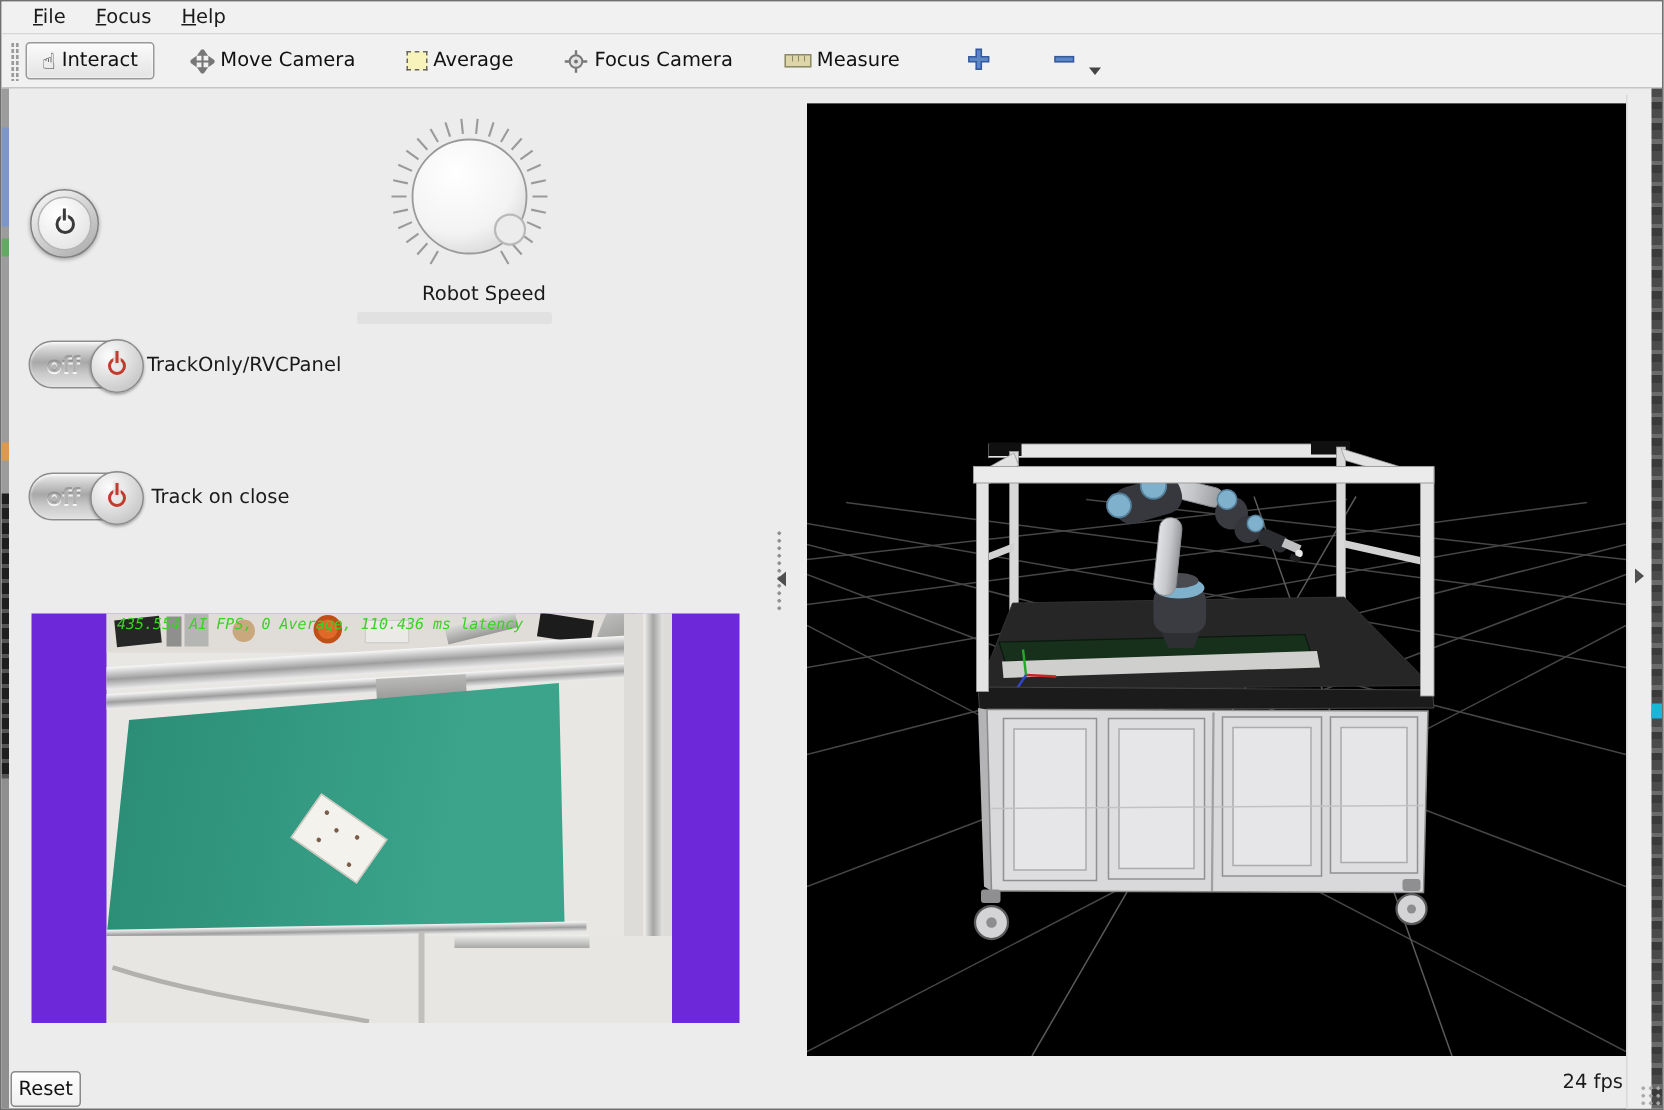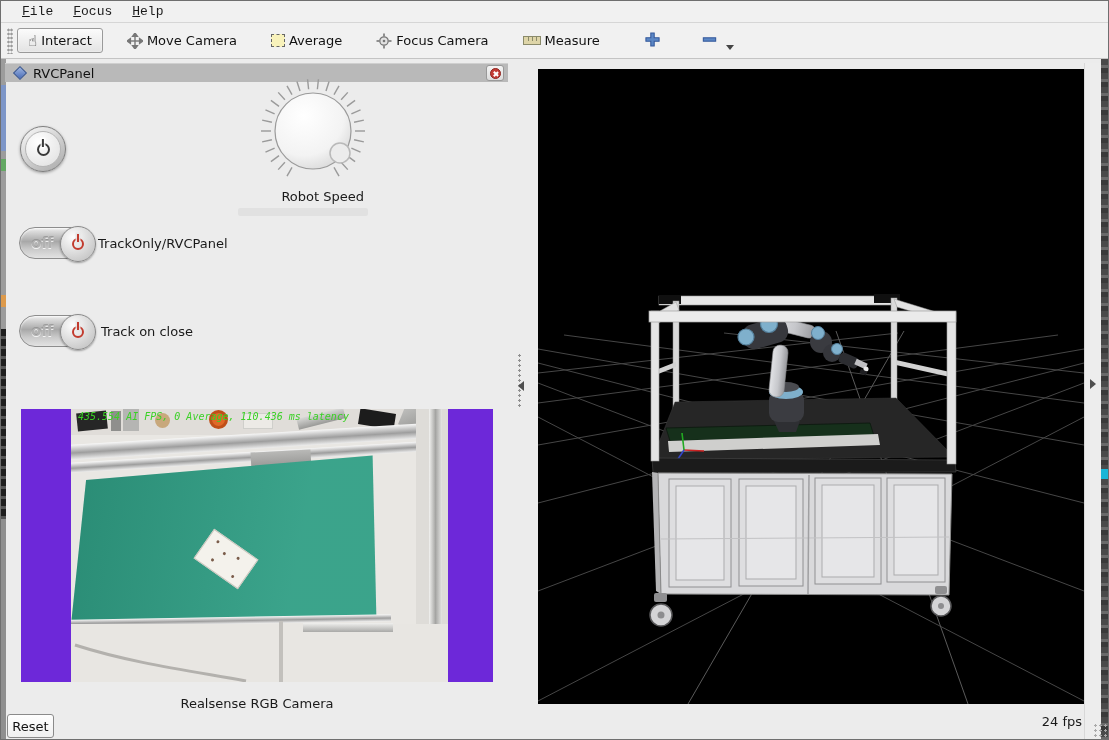--- a/index.html
+++ b/index.html
@@ -9,21 +9,21 @@
     background:var(--window-bg,#ececec);
     font-family:"DejaVu Sans","Liberation Sans",sans-serif;
     font-size:13px; color:#1a1a1a;
     border:1px solid #6f6f6f;
   }
   .abs { position:absolute; }
 
   
   .menubar { left:0; top:0; width:1109px; height:22px; background:var(--menubar-bg,#f1f1f1);
              border-bottom:1px solid #d6d6d6; display:flex; align-items:center; padding-left:12px; gap:2px;}
-  .menu-item { display:inline-block; padding:1px 9px; font-size:13px; cursor:default;font-family:Liberation Mono, monospace; }
+  .menu-item { display:inline-block; padding:1px 9px; font-size:13px; cursor:default; }
   .menu-item::first-letter { text-decoration:underline; }
 
   
   .toolbar { left:0; top:22px; width:1109px; height:36px; background:var(--menubar-bg,#f1f1f1);
              border-bottom:1px solid #c4c4c4; display:flex; align-items:center; }
   .tb-handle { width:6px; height:26px; margin:0 4px 0 6px;
       background-image:radial-gradient(#9a9a9a 1px, transparent 1.2px); background-size:3px 4px; }
   .tb-btn { display:flex; align-items:center; gap:4px; border:none; background:transparent;
             padding:4px 10px; margin-right:14px; font-size:13px; color:#111; font-family:inherit; }
   .tb-btn.active { border:1px solid #9a9a9a; border-radius:3px;
@@ -204,27 +204,20 @@
   </div>
 
   <div class="abs left-strip">
     <div class="seg" style="top:26px;height:66px;background:#7d96c8"></div>
     <div class="seg" style="top:100px;height:12px;background:#63a863"></div>
     <div class="seg" style="top:236px;height:12px;background:#dd9a4c"></div>
     <div class="seg" style="top:270px;height:190px;background:repeating-linear-gradient(180deg,#1e1e1e 0 7px,#555 7px 10px)"></div>
     <div class="seg" style="top:460px;height:222px;background:#8f8f8f"></div>
   </div>
 
-  <div class="abs panel-titlebar">
-    <span class="diamond"></span>
-    <span class="panel-title">RVCPanel</span>
-    <span class="close-btn">
-      <span class="dot"></span>
-    </span>
-  </div>
 
   <div class="abs power-btn">
     <div class="inner">
       <span class="pwr"></span>
     </div>
   </div>
 
   <div class="abs knob-wrap">
     <svg width="120" height="120" viewBox="0 0 120 120">
       <g id="knob-ticks" stroke="#9a9a9a" stroke-width="1.4">
@@ -325,21 +318,20 @@
       <div class="obj" style="left:0;top:215px;width:377px;height:58px;background:#e8e6e2"></div>
       <div class="obj" style="left:208px;top:212px;width:4px;height:61px;background:#c2c0bc"></div>
       <div class="obj" style="left:232px;top:214px;width:90px;height:9px;background:linear-gradient(#f0f0ee,#a9a9a7)"></div>
       <svg width="377" height="273" style="position:absolute;left:0;top:0">
         <path d="M4,236 C 60,254 120,262 175,272" stroke="#b3b1ad" stroke-width="3" fill="none"></path>
       </svg>
 
       <div class="cam-overlay">435.554 AI FPS, 0 Average, 110.436 ms latency</div>
     </div>
   </div>
-  <div class="abs cam-caption">Realsense RGB Camera</div>
 
   <button class="abs reset-btn">Reset</button>
 
   <div class="abs viewport">
     <svg width="546" height="635" viewBox="0 0 546 635">
       <rect x="0" y="0" width="546" height="635" fill="var(--viewport-bg,#000)"></rect>
 
       <g stroke="var(--grid-line,#464646)" stroke-width="1">
         <line x1="0" y1="632" x2="546" y2="348"></line>
           <line x1="0" y1="522" x2="546" y2="314"></line>

